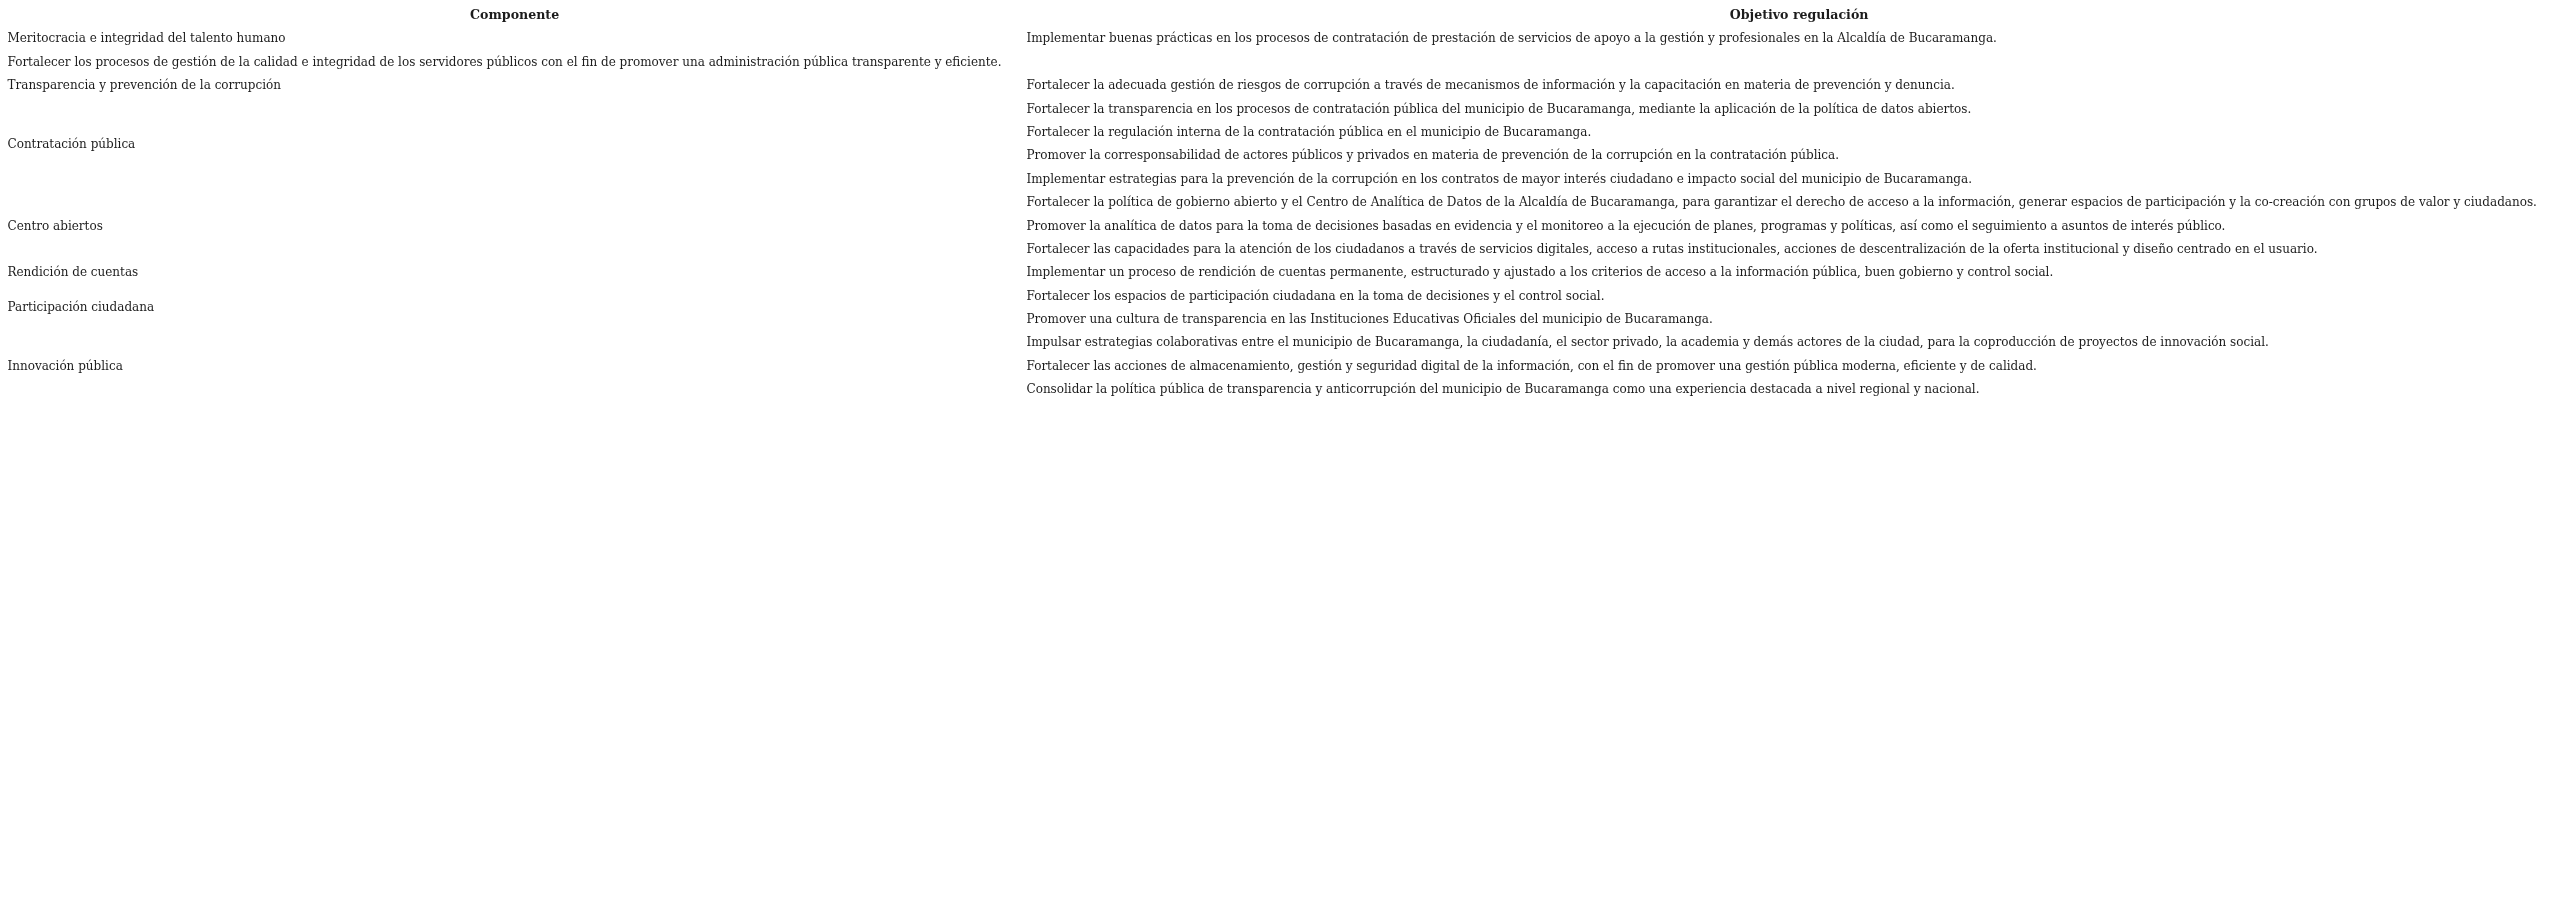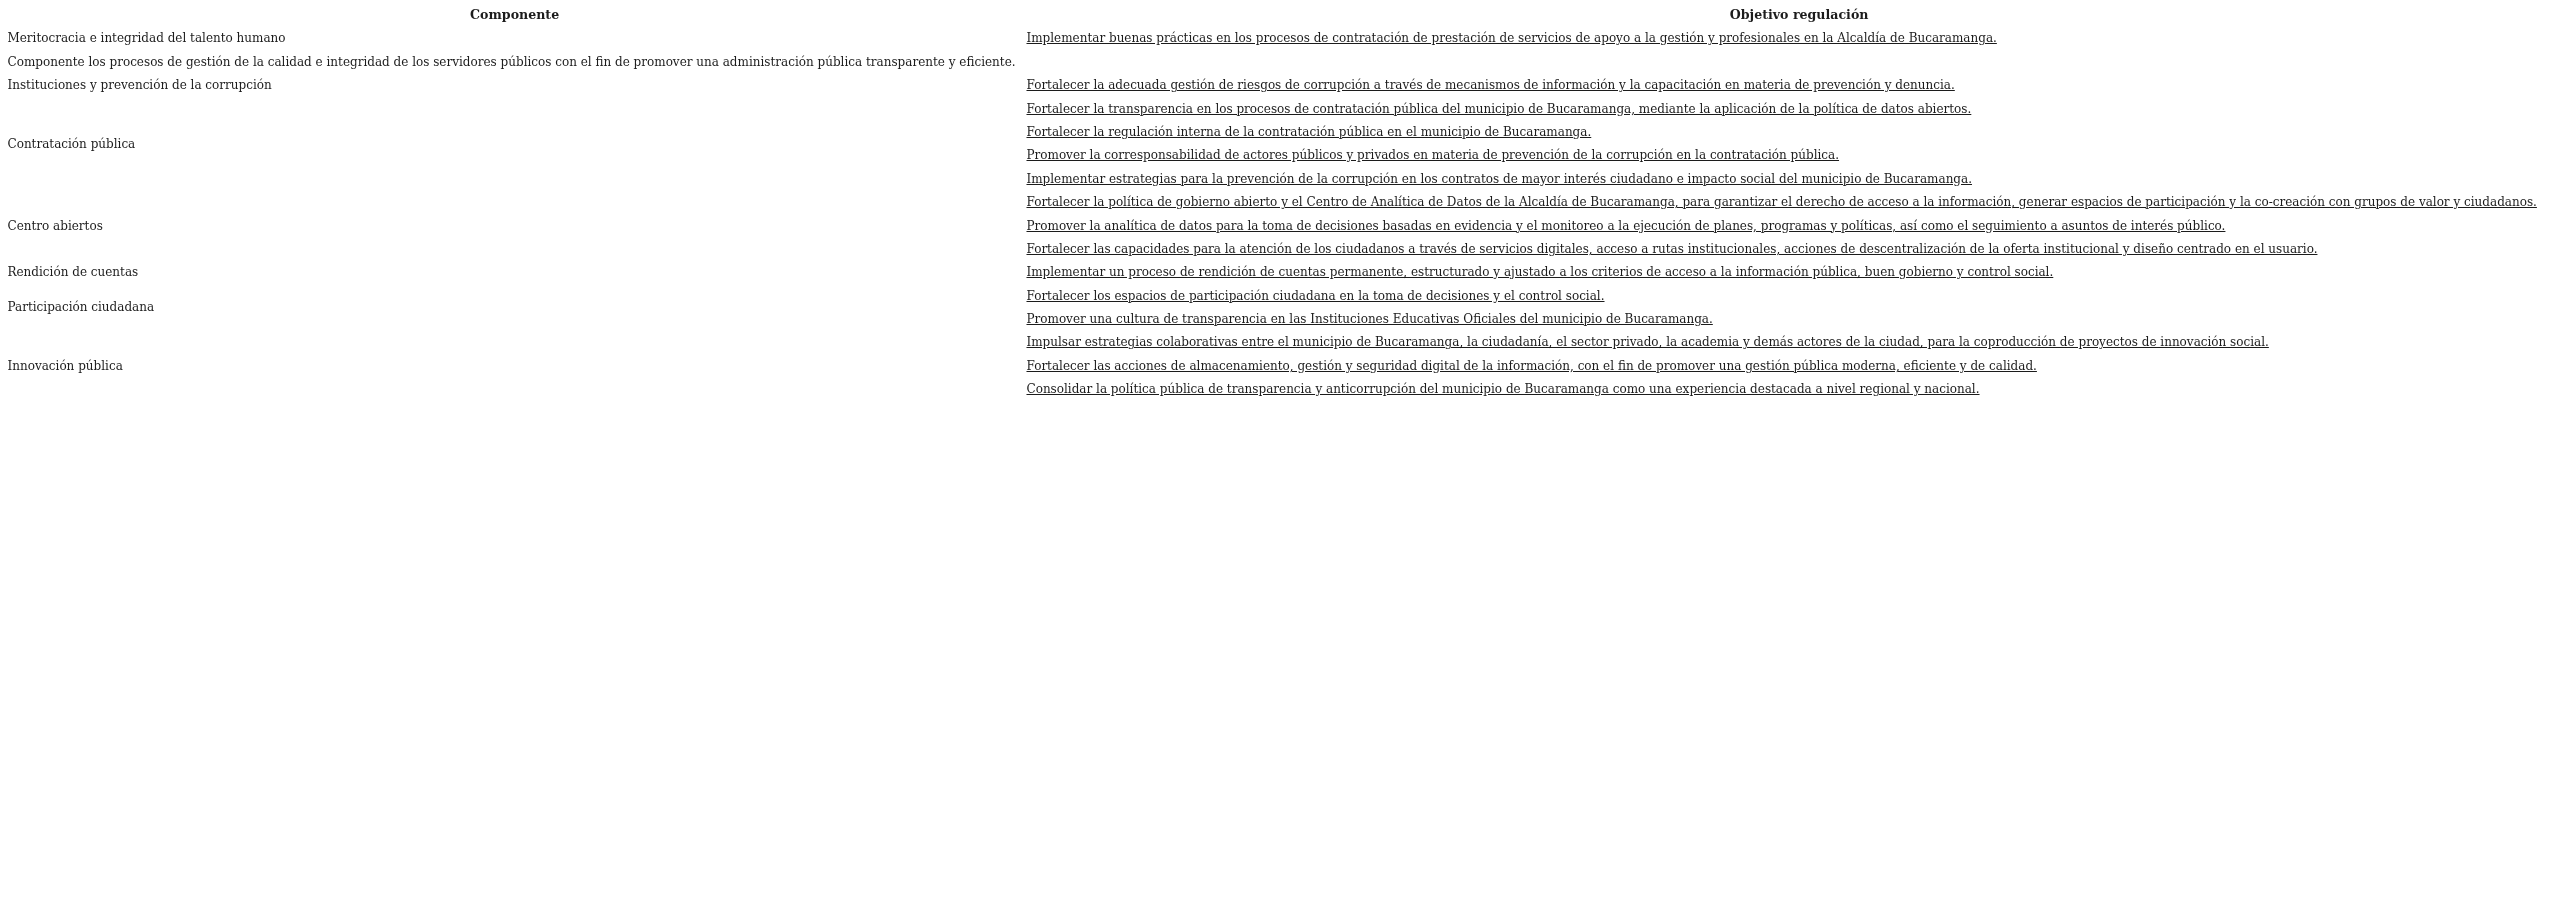--- a/index.html
+++ b/index.html
@@ -32,21 +32,21 @@
     overflow: visible;
     vertical-align: middle;
   }
   thead tr { height: 25px; }
   tbody tr { height: 23.4px; }
   th {
     font-weight: bold;
     font-size: 12.6px;
   }
   td.c-cell { text-align: left; }
-  td.o-cell { text-align: left; text-decoration: underline; }
+  td.o-cell { text-align: left; }
 </style>
 </head>
 <body>
 
 <div>
   <table class="policy-table">
     <colgroup>
       <col class="col-componente">
       <col class="col-objetivo">
     </colgroup>
@@ -55,25 +55,25 @@
         <th>Componente</th>
         <th>Objetivo regulación</th>
       </tr>
     </thead>
     <tbody>
       <tr>
         <td class="c-cell">Meritocracia e integridad del talento humano</td>
         <td class="o-cell">Implementar buenas prácticas en los procesos de contratación de prestación de servicios de apoyo a la gestión y profesionales en la Alcaldía de Bucaramanga.</td>
       </tr>
       <tr>
-        <td class="c-cell">Componente los procesos de gestión de la calidad e integridad de los servidores públicos con el fin de promover una administración pública transparente y eficiente.</td>
+        <td class="c-cell">Fortalecer los procesos de gestión de la calidad e integridad de los servidores públicos con el fin de promover una administración pública transparente y eficiente.</td>
         <td class="o-cell"></td>
       </tr>
       <tr>
-        <td class="c-cell">Instituciones y prevención de la corrupción</td>
+        <td class="c-cell">Transparencia y prevención de la corrupción</td>
         <td class="o-cell">Fortalecer la adecuada gestión de riesgos de corrupción a través de mecanismos de información y la capacitación en materia de prevención y denuncia.</td>
       </tr>
       <tr>
         <td class="c-cell" rowspan="4">Contratación pública</td>
         <td class="o-cell">Fortalecer la transparencia en los procesos de contratación pública del municipio de Bucaramanga, mediante la aplicación de la política de datos abiertos.</td>
       </tr>
       <tr>
         <td class="o-cell">Fortalecer la regulación interna de la contratación pública en el municipio de Bucaramanga.</td>
       </tr>
       <tr>

